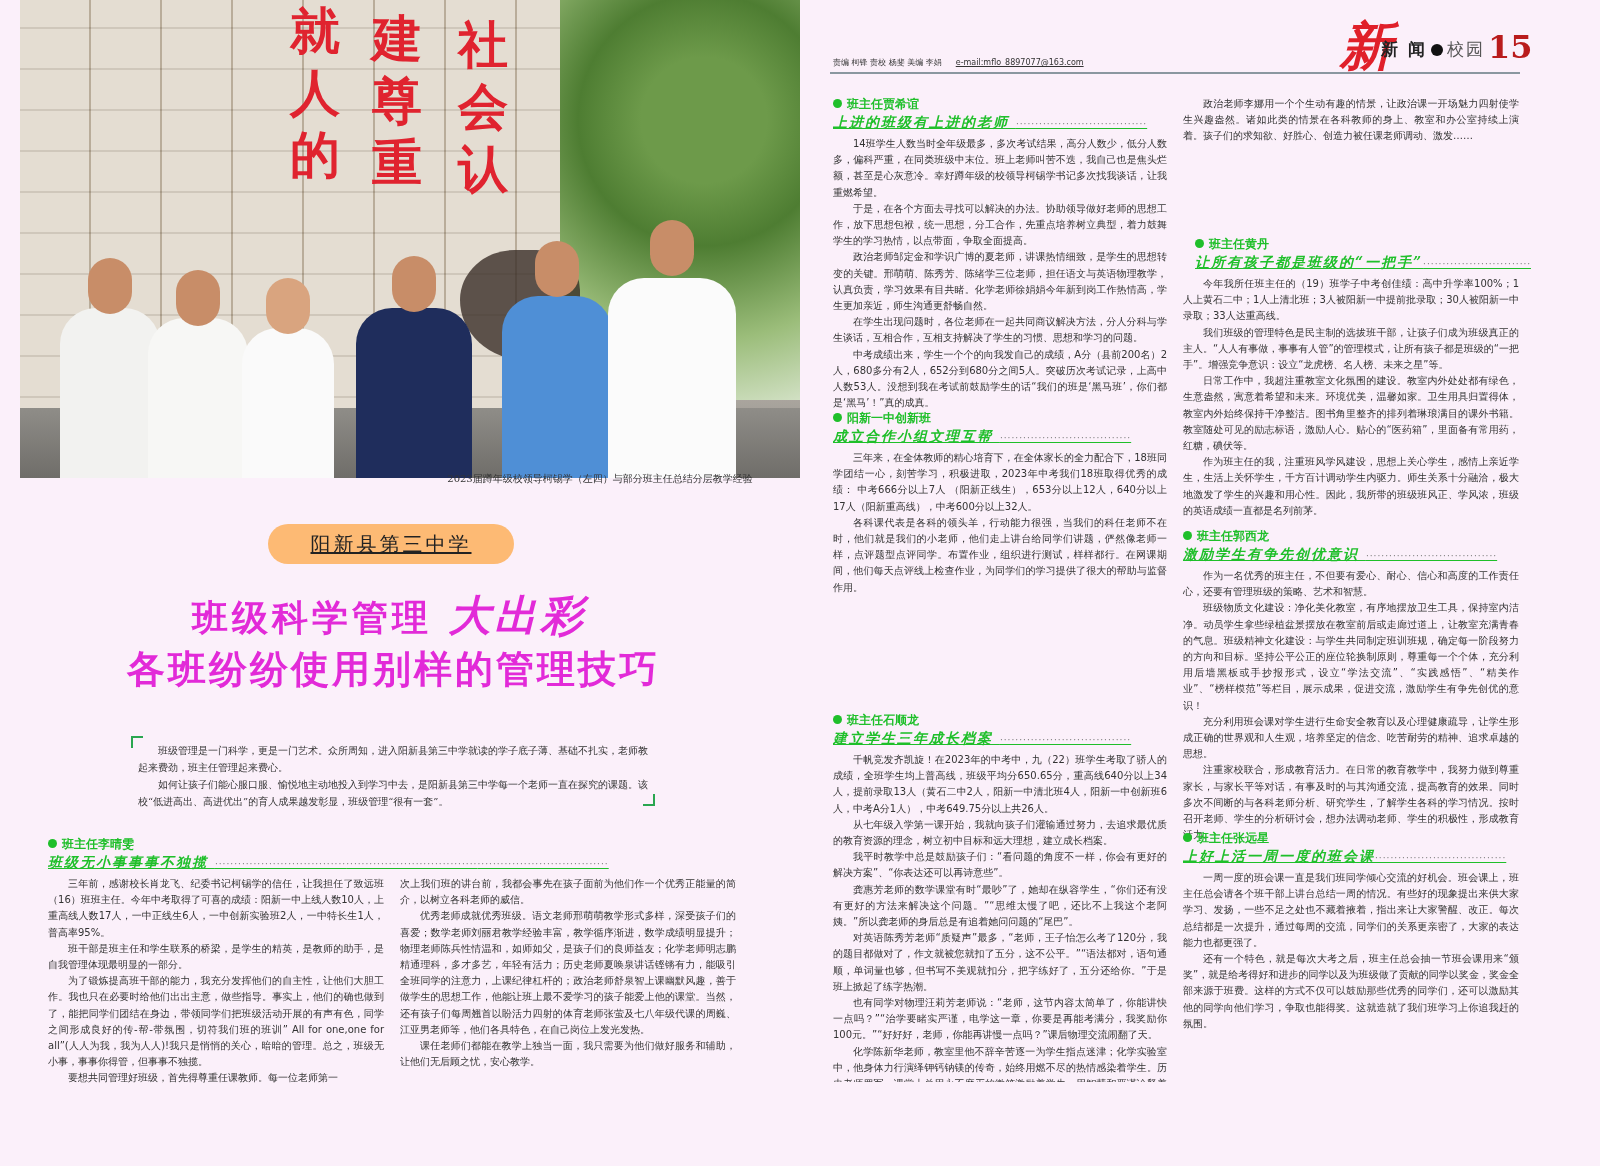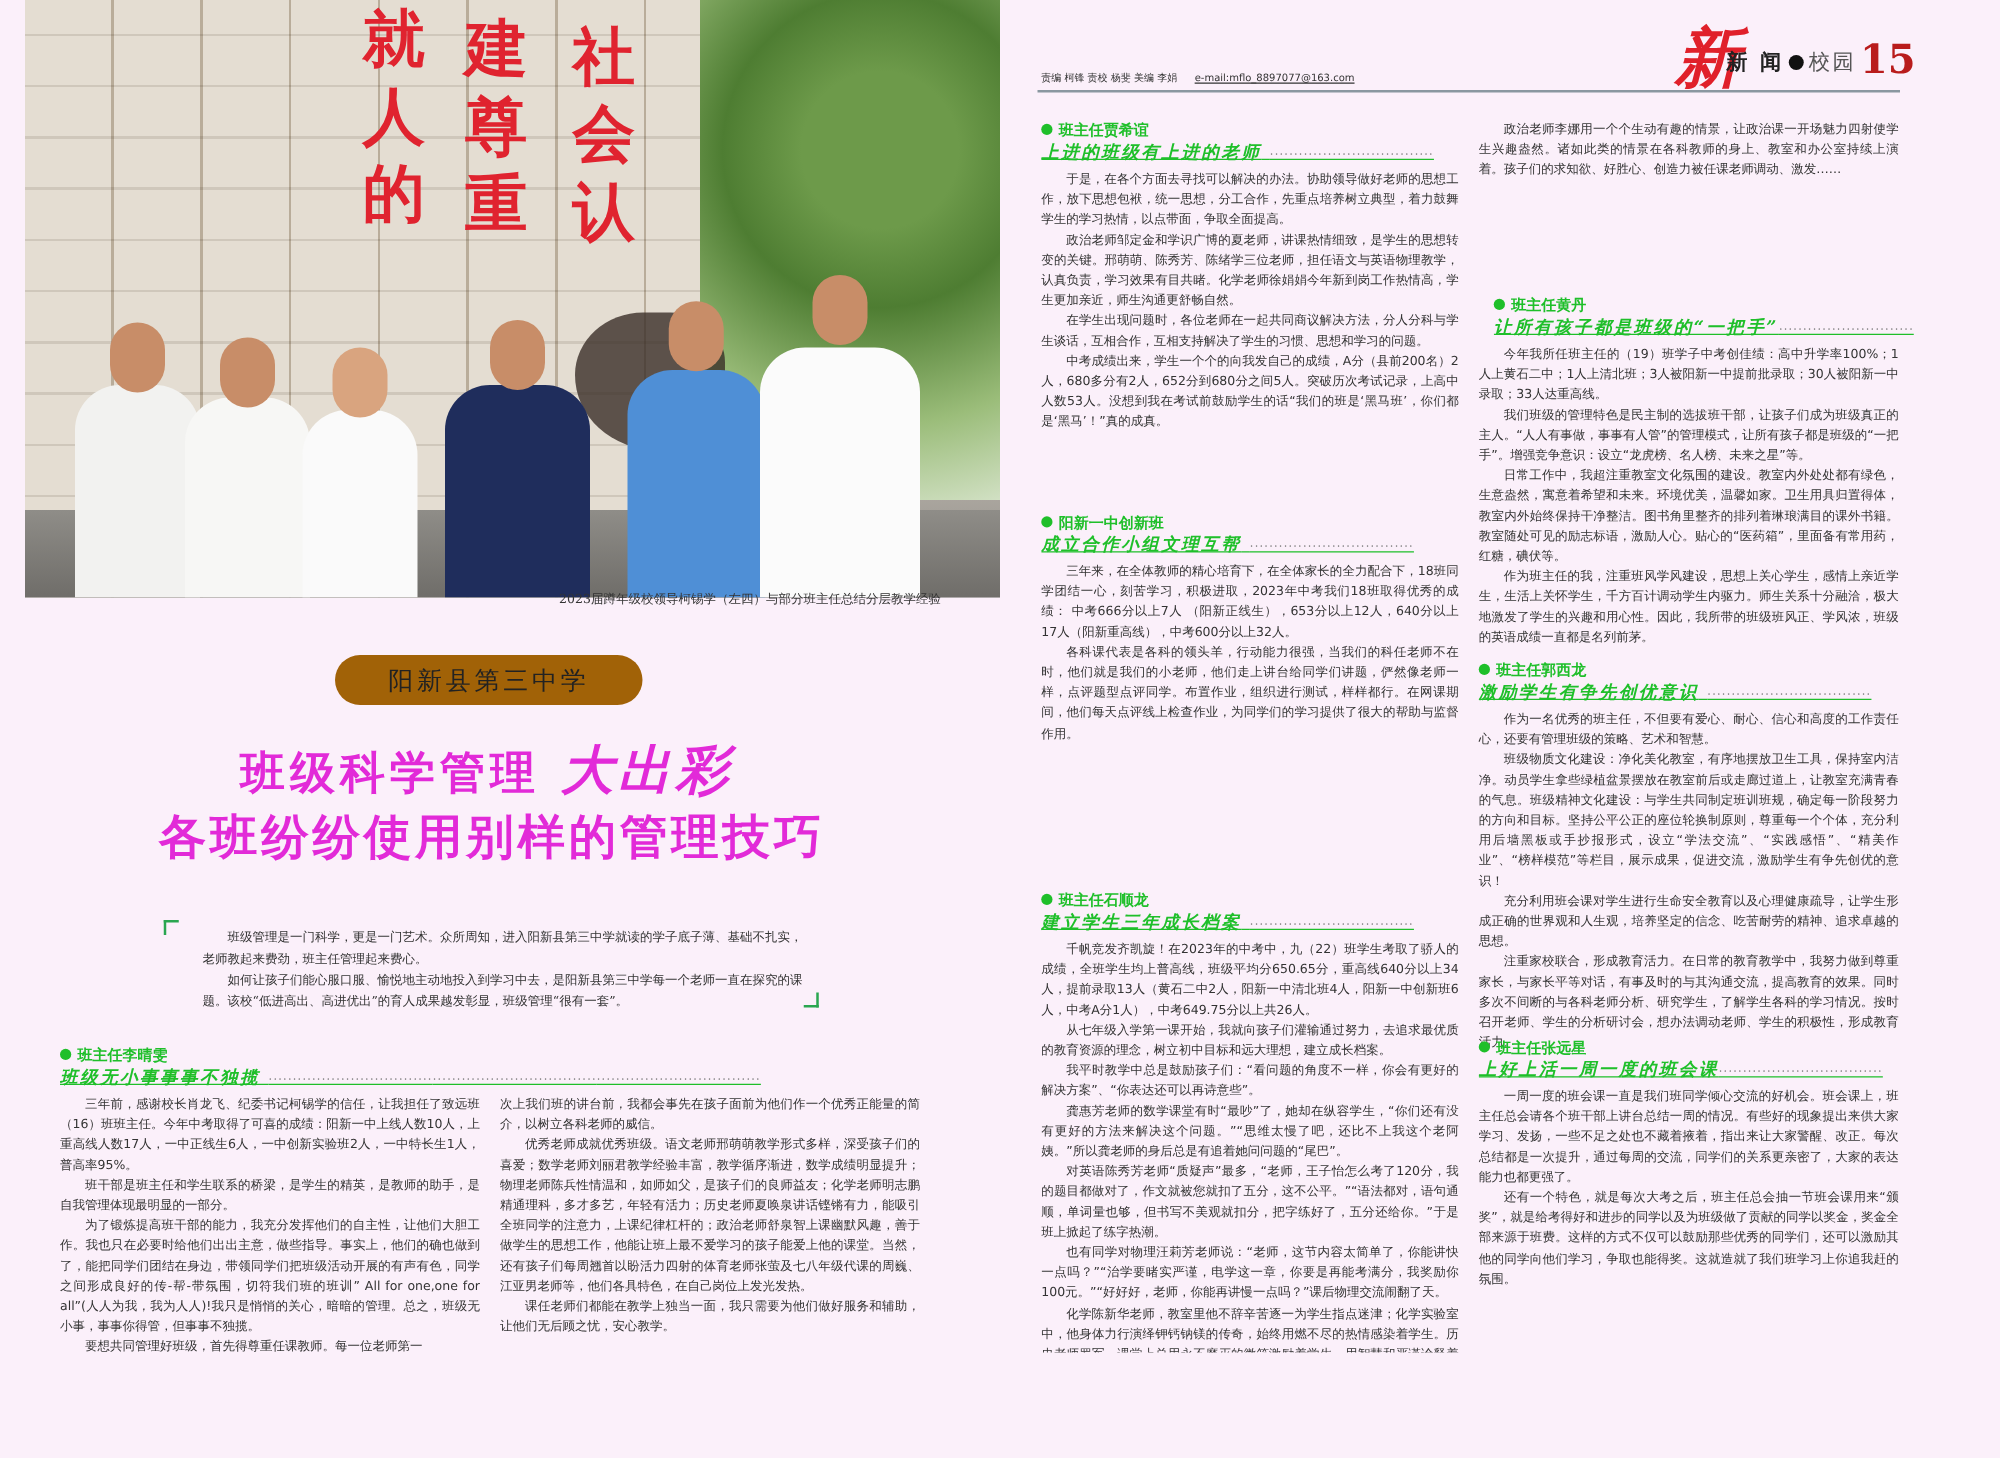--- a/index.html
+++ b/index.html
@@ -28,29 +28,29 @@
   .mast-logo { position:absolute; left:1340px; top:12px; font-family:"DejaVu Serif","Liberation Serif",serif; font-size:52px; font-weight:bold; color:#e0202a; font-style:italic; }
   .mast-text { position:absolute; left:1381px; top:38px; font-size:17px; font-weight:bold; color:#222; letter-spacing:2px; }
   .mast-text .dot { display:inline-block; width:12px; height:12px; border-radius:6px; background:#111; margin:0 4px; vertical-align:middle; }
   .mast-text .sec { font-weight:normal; color:#555; }
   .mast-page { position:absolute; left:1488px; top:28px; font-family:"DejaVu Serif","Liberation Serif",serif; font-size:32px; font-weight:bold; color:#b91c1c; }
   .mast-line { position:absolute; left:830px; top:72px; width:690px; height:2px; background:#8a97a0; }
   .credits { position:absolute; left:833px; top:57px; font-size:8px; color:#333; }
   .credits .email { margin-left:14px; text-decoration:underline; }
 
   
-  .school-pill { position:absolute; left:268px; top:524px; width:246px; height:40px; border-radius:20px; background:#a16207;
-    font-size:20px; color:#222; text-align:center; line-height:40px; letter-spacing:3px; }
+  .school-pill { position:absolute; left:268px; top:524px; width:246px; height:40px; border-radius:20px; background:#fdba74;
+    font-size:20px; color:#222; text-align:center; line-height:40px; letter-spacing:3px;text-decoration:underline; }
   .headline1 { position:absolute; left:192px; top:588px; font-family:"DejaVu Serif","Liberation Serif",serif; font-weight:bold; font-size:36px; color:#e22ad8; letter-spacing:4px; }
   .headline1 .big { font-size:42px; font-style:italic; }
   .headline2 { position:absolute; left:127px; top:644px; font-family:"DejaVu Serif","Liberation Serif",serif; font-weight:bold; font-size:38px; color:#e22ad8; letter-spacing:3px; }
 
   
   .intro { position:absolute; left:138px; top:742px; width:510px; font-family:"DejaVu Serif","Liberation Serif",serif; font-size:10px; line-height:17px; color:#333; }
-  .intro p { text-indent:2em;margin-left:24px; }
+  .intro p { text-indent:2em; }
   .bracket-tl { position:absolute; left:131px; top:736px; width:12px; height:12px; border-left:2px solid #2aa650; border-top:2px solid #2aa650; }
   .bracket-br { position:absolute; left:643px; top:794px; width:12px; height:12px; border-right:2px solid #2aa650; border-bottom:2px solid #2aa650; }
 
   
   .sec-head { position:absolute; }
   .sec-name { font-size:12px; color:#1fbf2a; font-weight:bold; line-height:16px; }
   .sec-name .bullet { display:inline-block; width:9px; height:9px; border-radius:5px; background:#1fbf2a; margin-right:5px; }
   .sec-title { font-family:"DejaVu Serif","Liberation Serif",serif; font-style:italic; font-weight:bold; font-size:14px; color:#1fbf2a; letter-spacing:2px; line-height:20px; white-space:nowrap; overflow:hidden;text-decoration:underline; }
   .sec-title .dots { color:#777; font-weight:normal; font-style:normal; letter-spacing:1px; font-size:9px; }
 
@@ -135,20 +135,21 @@
   <p style="text-indent:0">次上我们班的讲台前，我都会事先在孩子面前为他们作一个优秀正能量的简介，以树立各科老师的威信。</p>
   <p>优秀老师成就优秀班级。语文老师邢萌萌教学形式多样，深受孩子们的喜爱；数学老师刘丽君教学经验丰富，教学循序渐进，数学成绩明显提升；物理老师陈兵性情温和，如师如父，是孩子们的良师益友；化学老师明志鹏精通理科，多才多艺，年轻有活力；历史老师夏唤泉讲话铿锵有力，能吸引全班同学的注意力，上课纪律杠杆的；政治老师舒泉智上课幽默风趣，善于做学生的思想工作，他能让班上最不爱学习的孩子能爱上他的课堂。当然，还有孩子们每周翘首以盼活力四射的体育老师张萤及七八年级代课的周巍、江亚男老师等，他们各具特色，在自己岗位上发光发热。</p>
   <p>课任老师们都能在教学上独当一面，我只需要为他们做好服务和辅助，让他们无后顾之忧，安心教学。</p>
 </div>
 
 <div class="sec-head" style="left:833px;top:96px;width:334px;">
   <div class="sec-name"><span class="bullet"></span><span>班主任贾希谊</span></div>
   <div class="sec-title"><span>上进的班级有上进的老师</span> <span class="dots">··································</span></div>
 </div>
 <div class="col" style="left:833px;top:136px;width:334px;">
+  <p>14班学生人数当时全年级最多，多次考试结果，高分人数少，低分人数多，偏科严重，在同类班级中末位。班上老师叫苦不迭，我自己也是焦头烂额，甚至是心灰意冷。幸好蹲年级的校领导柯锡学书记多次找我谈话，让我重燃希望。</p>
   <p>于是，在各个方面去寻找可以解决的办法。协助领导做好老师的思想工作，放下思想包袱，统一思想，分工合作，先重点培养树立典型，着力鼓舞学生的学习热情，以点带面，争取全面提高。</p>
   <p>政治老师邹定金和学识广博的夏老师，讲课热情细致，是学生的思想转变的关键。邢萌萌、陈秀芳、陈绪学三位老师，担任语文与英语物理教学，认真负责，学习效果有目共睹。化学老师徐娟娟今年新到岗工作热情高，学生更加亲近，师生沟通更舒畅自然。</p>
   <p>在学生出现问题时，各位老师在一起共同商议解决方法，分人分科与学生谈话，互相合作，互相支持解决了学生的习惯、思想和学习的问题。</p>
   <p>中考成绩出来，学生一个个的向我发自己的成绩，A分（县前200名）2人，680多分有2人，652分到680分之间5人。突破历次考试记录，上高中人数53人。没想到我在考试前鼓励学生的话“我们的班是‘黑马班’，你们都是‘黑马’！”真的成真。</p>
 </div>
 
 <div class="sec-head" style="left:833px;top:410px;width:334px;">
   <div class="sec-name"><span class="bullet"></span><span>阳新一中创新班</span></div>
   <div class="sec-title"><span>成立合作小组文理互帮</span> <span class="dots">··································</span></div>
 </div>

